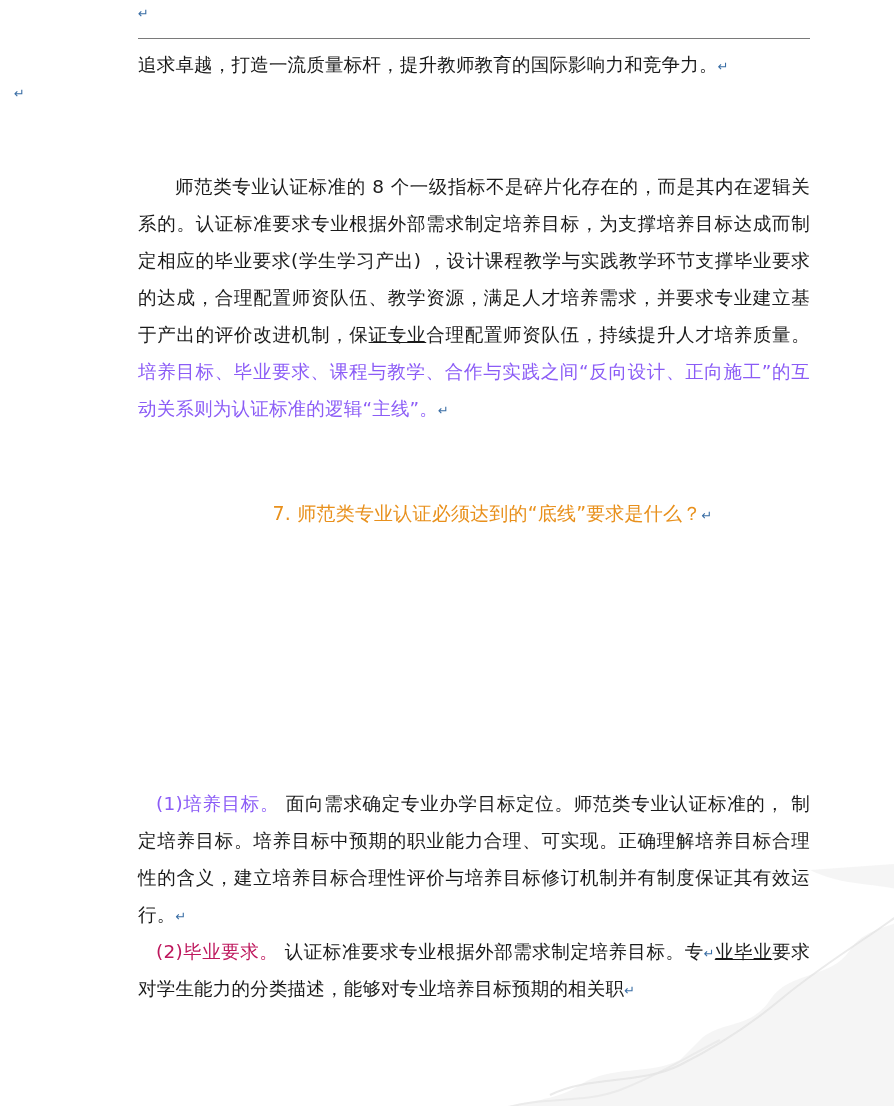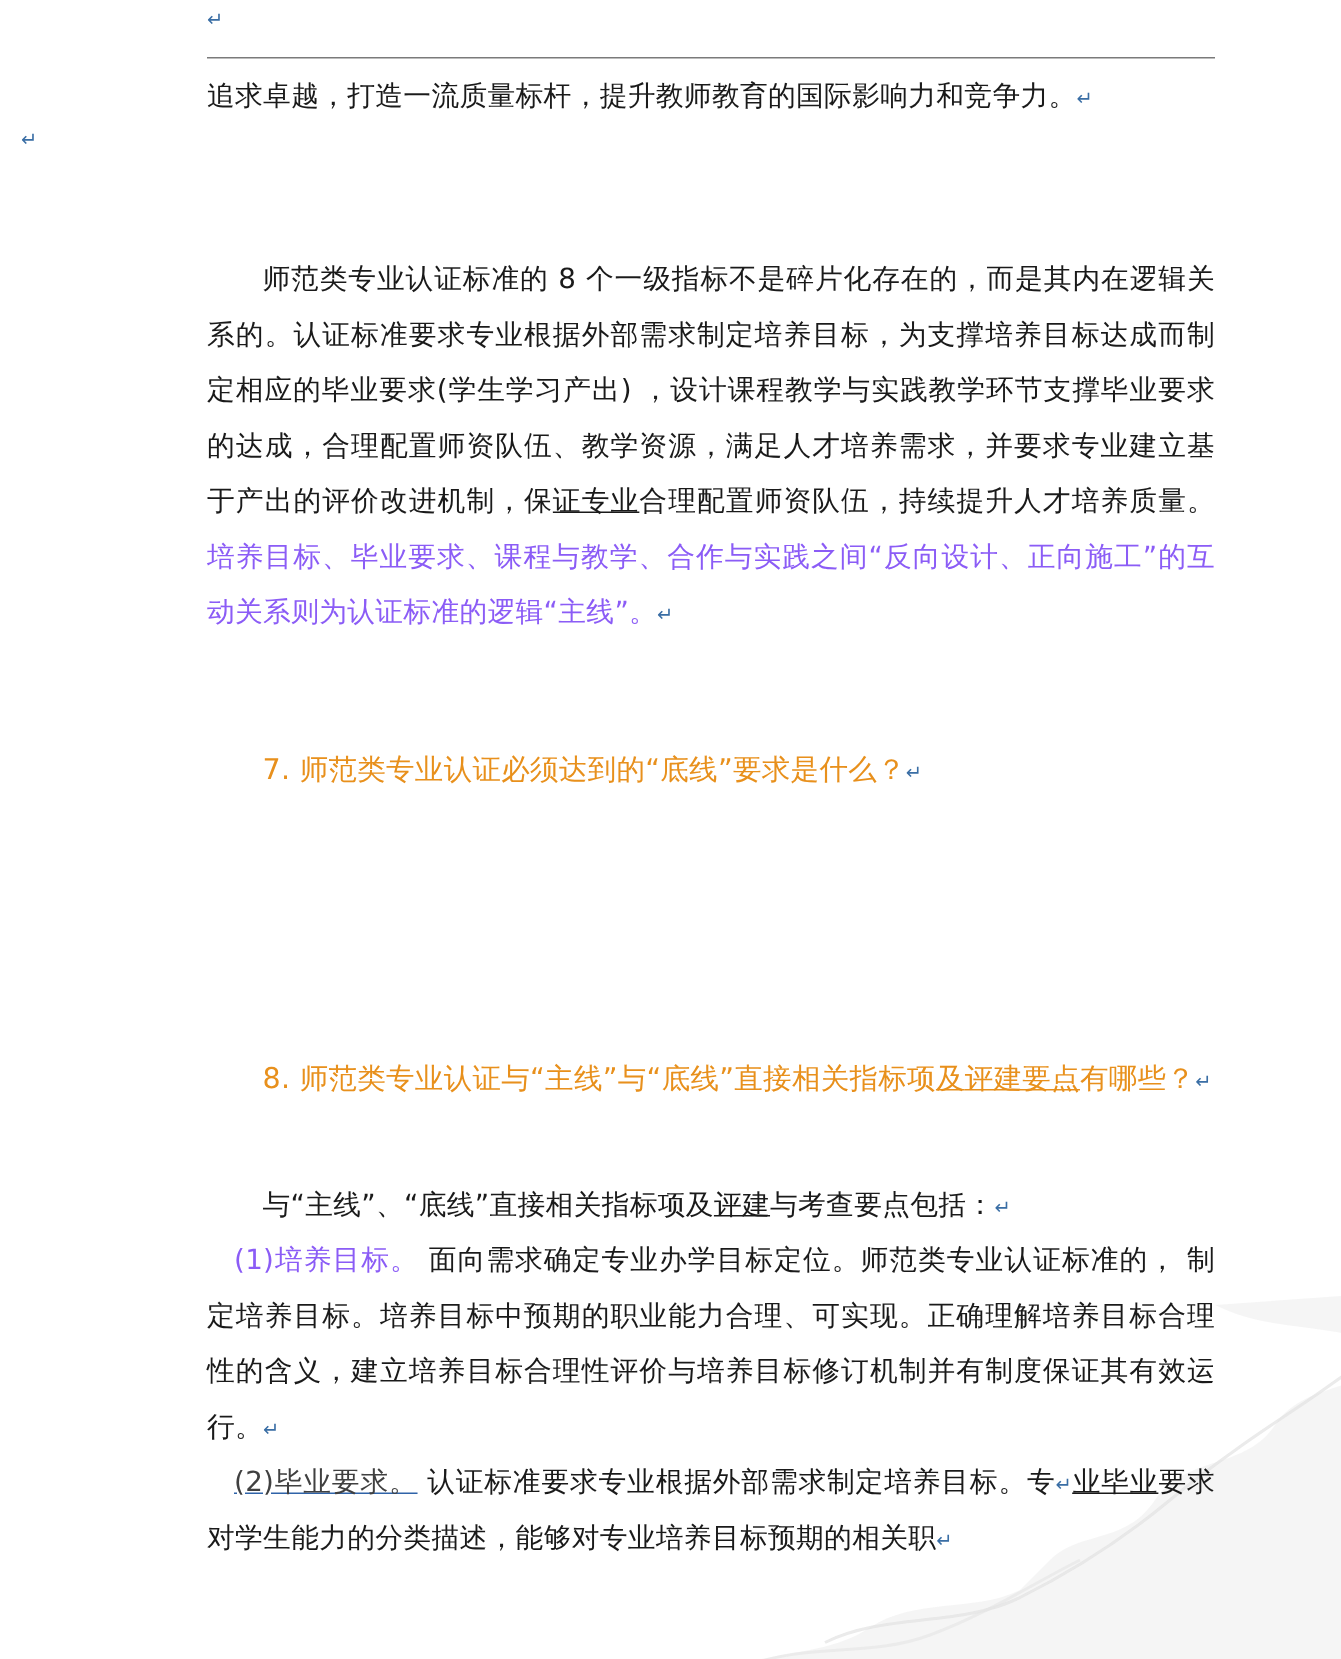--- a/index.html
+++ b/index.html
@@ -56,22 +56,21 @@
     letter-spacing: 0.2px;
   }
   .heading .ul {
     text-decoration: underline;
     text-decoration-color: #e8901c;
   }
   .blue {
     color: #8b5cf6;
   }
   .blue-ul {
-    color: #404040;
-    text-decoration: underline;
+    color: #be185d;
     text-decoration-color: #2f63a8;
   }
   .black-ul {
     text-decoration: underline;
     text-decoration-color: #1a1a1a;
   }
   .row-top-mark {
     position: absolute;
     left: 138px;
     top: 4px;
@@ -95,21 +94,21 @@
     top: 46px;
     width: 680px;
   }
   .block {
     position: absolute;
     left: 138px;
     width: 672px;
   }
   .b-h6 { top: 110px; }
   .b-p6 { top: 168px; }
-  .b-h7 { top: 494px; }
+  .b-h7 { top: 494px; text-align: center; }
   .b-p7 { top: 552px; }
   .b-h8 { top: 700px; }
   .b-p8 { top: 785px; }
 </style>
 </head>
 <body>
 
 <div class="page">
 
   <svg class="watermark" viewBox="0 0 700 260" xmlns="http://www.w3.org/2000/svg">
@@ -141,30 +140,22 @@
     </p>
   </div>
 
   <div class="block b-h7">
     <p class="heading" style="margin:0;">
       <span>7. 师范类专业认证必须达到的“底线”要求是什么？</span><span class="pilcrow">↵</span>
     </p>
   </div>
 
 
-  <div class="block b-h8">
-    <p class="heading" style="margin:0;">
-      <span>8. 师范类专业认证与“主线”与“底线”直接相关指标项</span><span class="ul">及</span><span class="ul">评建要点</span><span>有哪些？</span><span class="pilcrow">↵</span>
-    </p>
-  </div>
 
   <div class="block b-p8">
-    <p class="para indent" style="margin:0;">
-      <span>与“主线”、“底线”直接相关指标项及</span><span class="black-ul">评建</span><span>与考查要点包括：</span><span class="pilcrow">↵</span>
-    </p>
     <p class="para" style="margin:0; text-indent:18px;">
       <span class="blue">(1)培养目标。</span><span> 面向需求确定专业办学目标定位。师范类专业认证标准的， 制定培养目标。培养目标中预期的职业能力合理、可实现。正确理解培养目标合理性的含义，建立培养目标合理性评价与培养目标修订机制并有制度保证其有效运行。</span><span class="pilcrow">↵</span>
     </p>
     <p class="para" style="margin:0; text-indent:18px;">
       <span class="blue-ul">(2)毕业要求。</span><span> 认证标准要求专业根据外部需求制定培养目标。专</span><span class="pilcrow">↵</span><span class="black-ul">业毕业</span><span>要求对学生能力的分类描述，能够对专业培养目标预期的相关职</span><span class="pilcrow">↵</span>
     </p>
   </div>
 
 </div>
 

